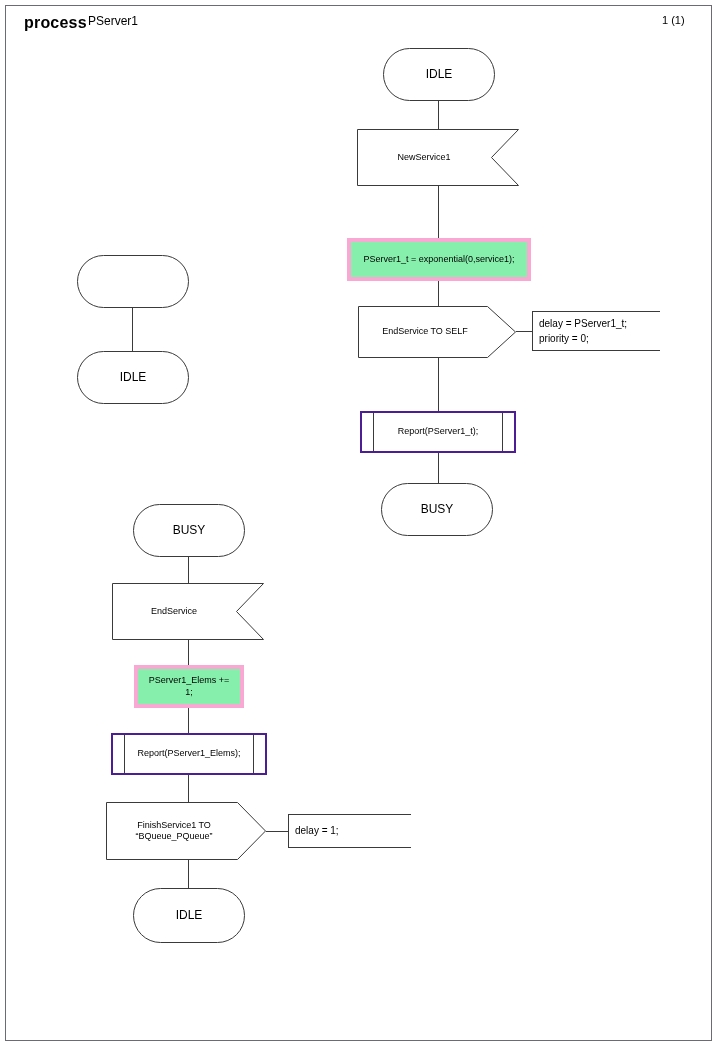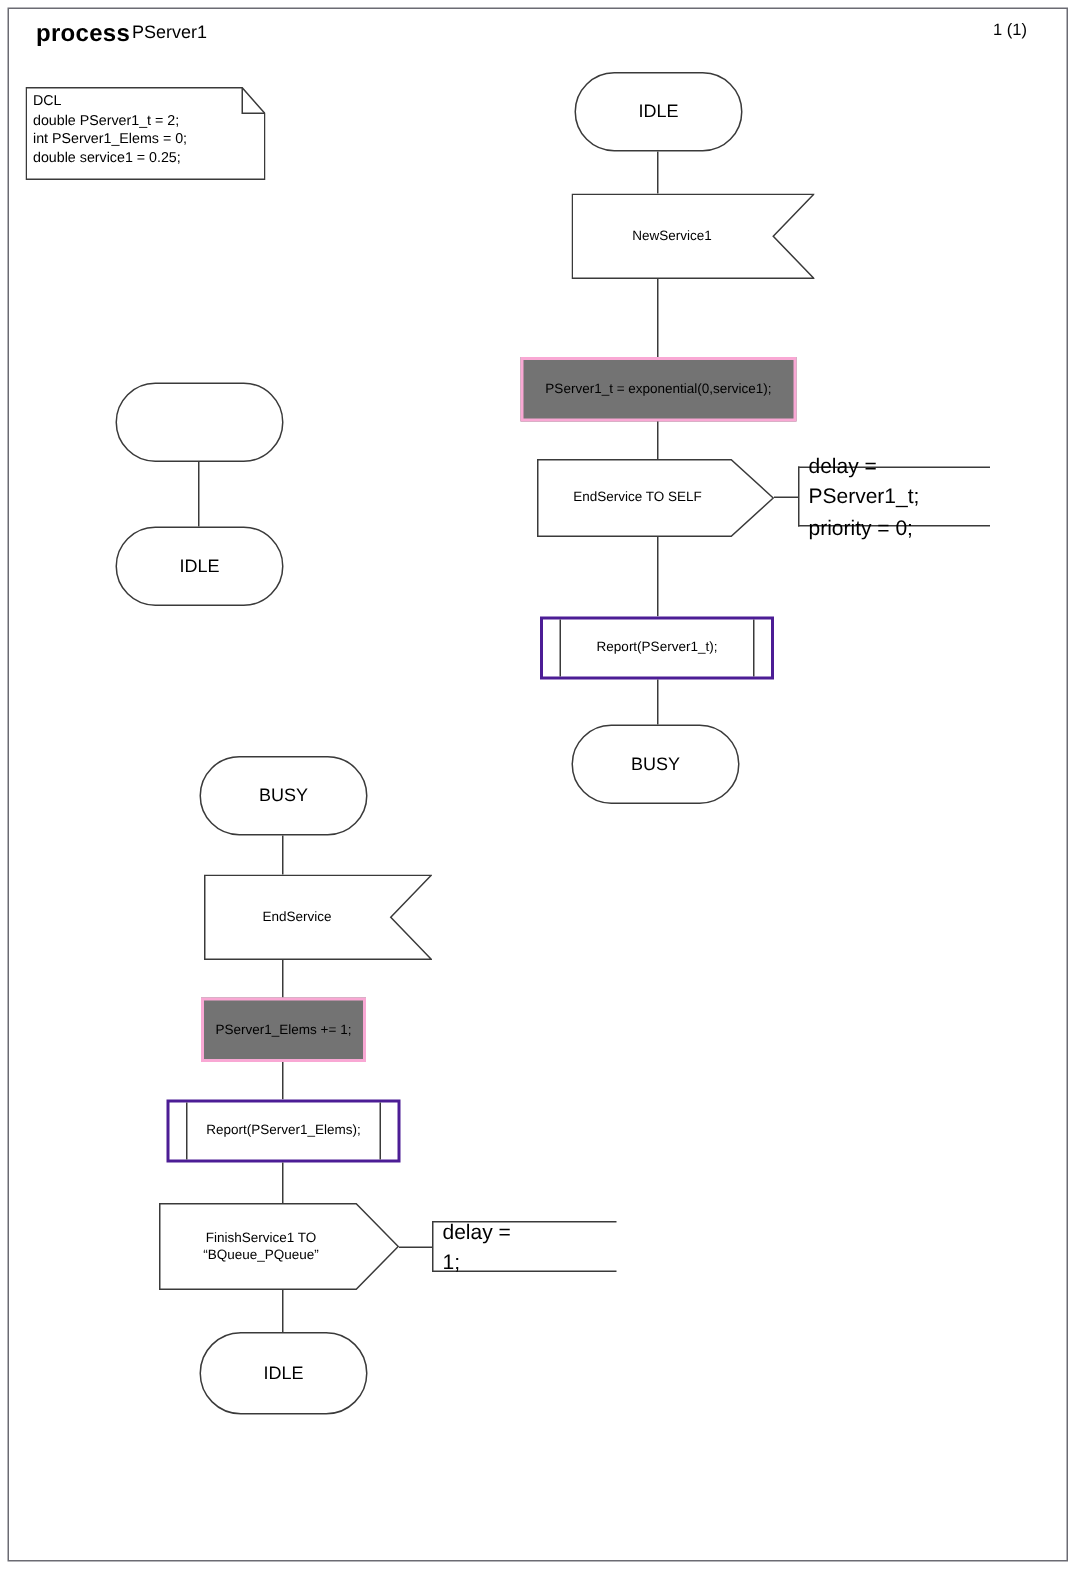--- a/index.html
+++ b/index.html
@@ -84,64 +84,64 @@
 
   
   .start {
     border: 1px solid #3a3a3a;
     border-radius: 28px;
     background: #fff;
   }
 
   
   .task {
-    border: 2px solid #f9a8d4;
-    background: #737373;
+    border: 4px solid #f9a8d4;
+    background: #86efac;
   }
   .task .txt { font-size: 9px; }
 
   
   .proc {
     border: 2px solid #4c1d95;
     background: #fff;
   }
   .proc .bar {
     position: absolute;
     top: 0;
     width: 1px;
     height: 100%;
     background: #3a3a3a;
   }
   .proc .bar.l { left: 11px; }
   .proc .bar.r { right: 11px; }
   .proc .txt { font-size: 9px; }
 
   
-  .input-sym { background: transparent; margin-left: 24px; }
+  .input-sym { background: transparent; }
   .input-sym svg { position: absolute; left: 0; top: 0; display: block; }
   .input-sym .txt { font-size: 9px; padding-right: 34px; }
 
   
   .output-sym { background: transparent; }
   .output-sym svg { position: absolute; left: 0; top: 0; display: block; }
   .output-sym .txt { font-size: 9px; padding-right: 30px; text-align: center; }
 
   
   .comment {
     border: 1px solid #3a3a3a;
     border-right: none;
     background: #fff;
     box-sizing: border-box;
   }
   .comment .ctxt {
     position: absolute;
     left: 6px;
     top: 50%;
     transform: translateY(-50%);
-    font-size: 14px;
+    font-size: 10px;
     line-height: 1.45;
     white-space: pre-line;
     color: #000;
   }
   .comment-line {
     position: absolute;
     height: 1px;
     background: #3a3a3a;
   }
 
@@ -169,30 +169,20 @@
 <body>
 
 <div id="page">
 
   <div class="page-border"></div>
 
   <div class="hdr-kw">process</div>
   <div class="hdr-name">PServer1</div>
   <div class="pagenum">1 (1)</div>
 
-  <div class="shape note" style="left:17px; top:58px; width:160px; height:62px;">
-    <svg width="160" height="62" viewBox="0 0 160 62">
-      <path d="M0.5,0.5 L144.5,0.5 L159.5,17.5 L159.5,61.5 L0.5,61.5 Z" fill="#ffffff" stroke="#3a3a3a" stroke-width="1"></path>
-      <path d="M144.5,0.5 L144.5,17.5 L159.5,17.5" fill="none" stroke="#3a3a3a" stroke-width="1"></path>
-    </svg>
-    <div class="ntxt">DCL
-double PServer1_t = 2;
-int PServer1_Elems = 0;
-double service1 = 0.25;</div>
-  </div>
 
   <div class="shape start" style="left:77px; top:255px; width:112px; height:53px;">
     <div class="txt"></div>
   </div>
   <div class="conn" style="left:132px; top:308px; height:43px;"></div>
   <div class="shape state" style="left:77px; top:351px; width:112px; height:53px;">
     <div class="txt">IDLE</div>
   </div>
 
   <div class="shape state" style="left:383px; top:48px; width:112px; height:53px;">

